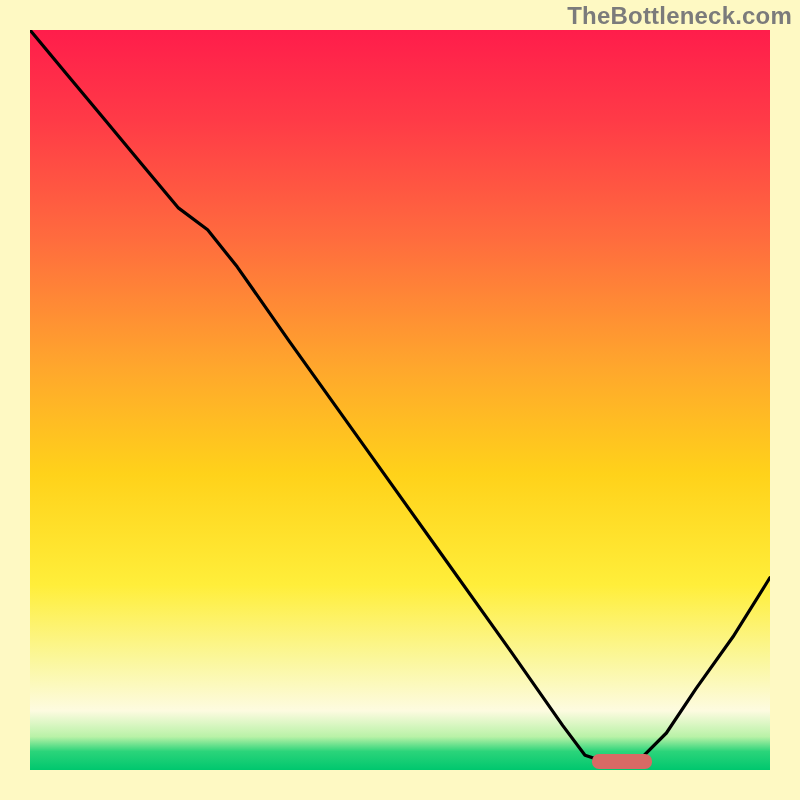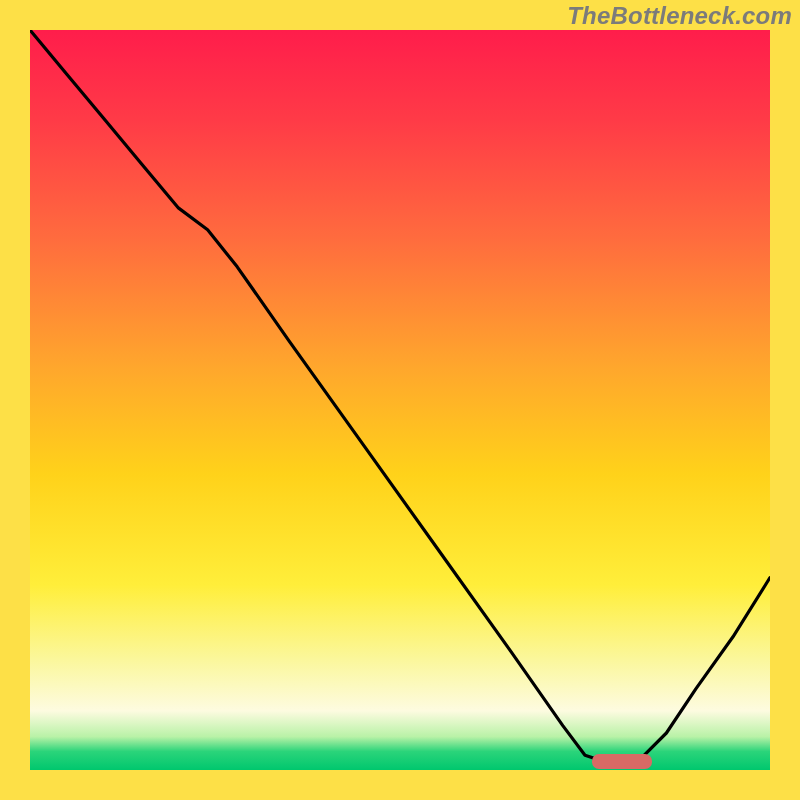--- a/index.html
+++ b/index.html
@@ -1,22 +1,21 @@
 <!DOCTYPE html>
 <html><head>
 <meta charset="utf-8">
 <style>
   * { margin: 0; padding: 0; box-sizing: border-box; }
   html, body { width: 800px; height: 800px; overflow: hidden; background: #fff; }
   .frame {
     position: relative;
     width: 800px;
     height: 800px;
-    background: #fde047;
-    font-style: italic;
+    background: #fef9c3;
   }
   .watermark {
     position: absolute;
     top: 2px;
     right: 8px;
     font-family: Arial, Helvetica, sans-serif;
     font-size: 24px;
     font-weight: 600;
     color: #7b7b7b;
     letter-spacing: 0.2px;

